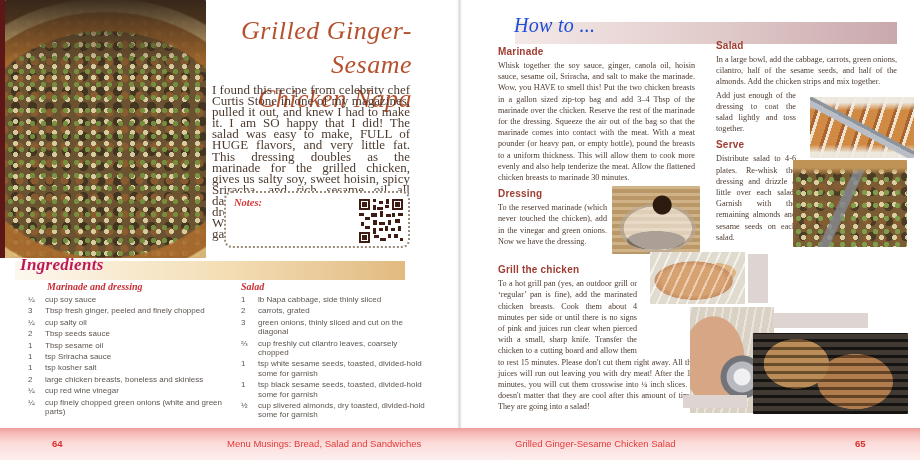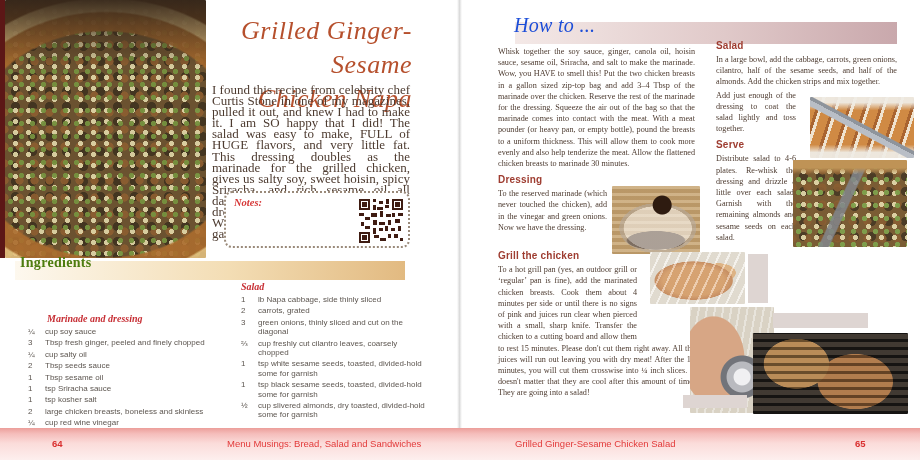--- a/index.html
+++ b/index.html
@@ -27,24 +27,24 @@
     color:#b6502d; letter-spacing:.5px; }
   .intro { left:212px; top:84px; width:198px; font-size:13px; line-height:11.1px;
     color:#4d3b30; text-align:justify; }
   .notes { left:224px; top:191px; width:186px; height:57px; background:#fff;
     border:2px dotted #9a8a7a; border-radius:8px; }
   .notes-label { position:absolute; left:8px; top:4px; font-size:10.5px; color:#d63737;
     font-style:italic; font-weight:700; }
   .qr { position:absolute; right:5px; top:6px; width:44px; height:44px; }
   .ing-bar { left:15px; top:261px; width:390px; height:19px;
     background:linear-gradient(90deg,#fdf8ee 0%,#f3ddb4 55%,#e2ba81 100%); }
-  .script-red { position:absolute; left:20px; top:255px; font-weight:700;
-    font-size:14px; color:#4d7c0f; letter-spacing:.3px; }
+  .script-red { position:absolute; left:20px; top:255px; font-style:italic; font-weight:700;
+    font-size:17px; color:#be185d; letter-spacing:.3px; }
   .ing-col { position:absolute; top:281px; }
-  .ing-col-1 { left:28px; width:205px;margin-top:32px; }
+  .ing-col-1 { left:28px; width:205px; }
   .ing-col-2 { left:241px; width:185px; }
   .ing-head { font-style:italic; font-weight:700; font-size:10px; color:#c72f35; margin-bottom:3px; }
   .ing-col-1 .ing-head { margin-left:19px; }
   ul.ing { list-style:none; }
   ul.ing li { display:flex; font-family:"Liberation Sans", sans-serif; font-size:8px;
     line-height:9.4px; color:#5d5650; margin-bottom:2px; }
   ul.ing .qty { flex:none; width:17px; }
   ul.ing .itx { flex:1; }
 
   
@@ -285,20 +285,21 @@
         </li>
       </ul>
   </div>
 
   <div class="abs spine"></div>
 
   <div class="abs howto-bar"></div>
   <span class="howto-text">How to ...</span>
 
   <div class="col col1">
+    <h4>Marinade</h4>
     <p>Whisk together the soy sauce, ginger, canola oil, hoisin sauce, sesame oil, Sriracha, and salt to make the marinade. Wow, you HAVE to smell this! Put the two chicken breasts in a gallon sized zip-top bag and add 3–4 Tbsp of the marinade over the chicken. Reserve the rest of the marinade for the dressing. Squeeze the air out of the bag so that the marinade comes into contact with the meat. With a meat pounder (or heavy pan, or empty bottle), pound the breasts to a uniform thickness. This will allow them to cook more evenly and also help tenderize the meat. Allow the flattened chicken breasts to marinade 30 minutes.</p>
     <h4>Dressing</h4>
     <p><i class="sp sp-d"></i><span>To the reserved marinade (which never touched the chicken), add in the vinegar and green onions. Now we have the dressing.</span></p>
     <h4>Grill the chicken</h4>
     <p><i class="sp sp-g"></i><span>To a hot grill pan (yes, an outdoor grill or ‘regular’ pan is fine), add the marinated chicken breasts. Cook them about 4 minutes per side or until there is no signs of pink and juices run clear when pierced with a small, sharp knife. Transfer the chicken to a cutting board and allow them to rest 15 minutes. Please don't cut them right away. All the juices will run out leaving you with dry meat! After the 15 minutes, you will cut them crosswise into ¼ inch slices. It doesn't matter that they are cool after this amount of time. They are going into a salad!</span></p>
   </div>
 
   <div class="col col2">
     <h4>Salad</h4>
     <p>In a large bowl, add the cabbage, carrots, green onions, cilantro, half of the sesame seeds, and half of the almonds. Add the chicken strips and mix together.</p>

